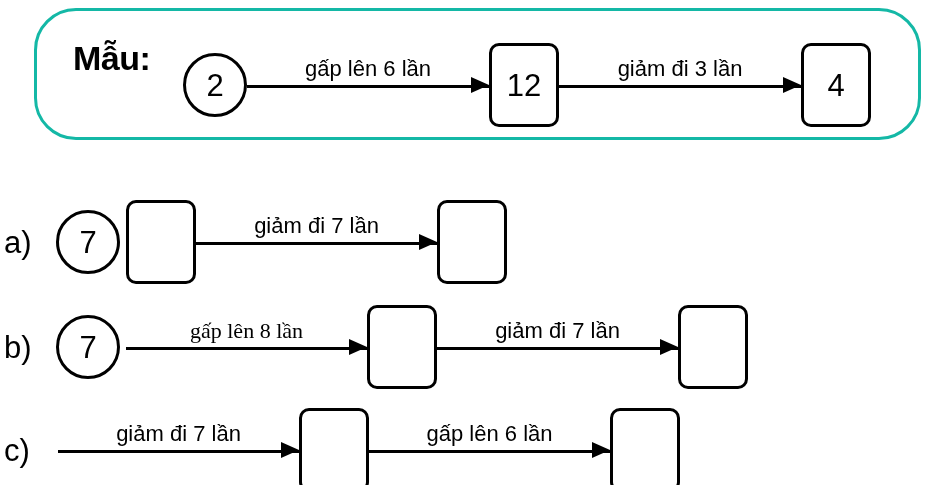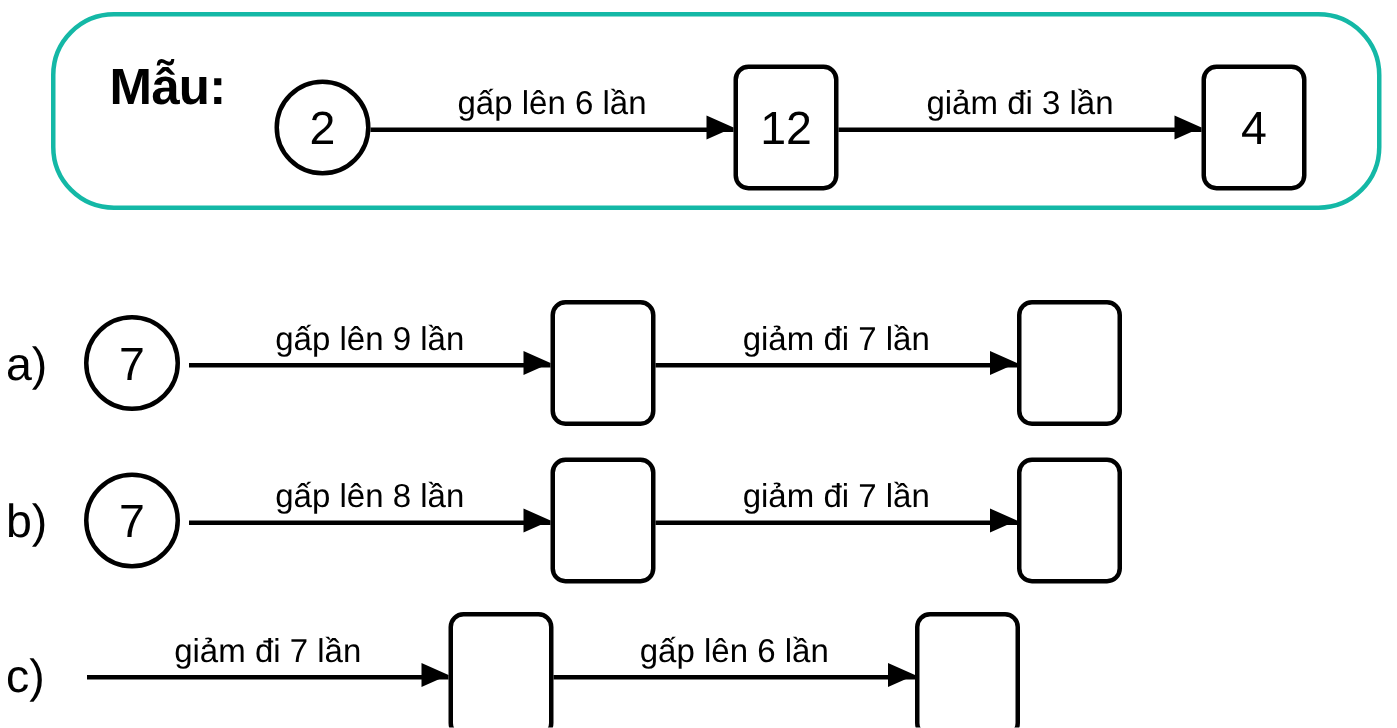--- a/index.html
+++ b/index.html
@@ -161,45 +161,40 @@
   </div>
 </div>
 
 <div class="row" style="top:200px;">
   <div class="row-label">a)</div>
 
   <div class="circle-node">7</div>
 
   <div class="gap-sm"></div>
 
-  <div class="arrow" style="width:241px;">
-    <div class="shaft"></div>
-    <div class="head"></div>
-    <div class="caption">gấp lên 9 lần</div>
-  </div>
 
   <div class="box-node"></div>
 
   <div class="arrow" style="width:241px;">
     <div class="shaft"></div>
     <div class="head"></div>
     <div class="caption">giảm đi 7 lần</div>
   </div>
 
   <div class="box-node"></div>
 </div>
 
 <div class="row" style="top:305px;">
   <div class="row-label">b)</div>
 
   <div class="circle-node">7</div>
 
   <div class="gap-sm"></div>
 
-  <div class="arrow" style="width:241px;">
+  <div class="arrow" style="width:241px;font-family:Liberation Serif, serif;">
     <div class="shaft"></div>
     <div class="head"></div>
     <div class="caption">gấp lên 8 lần</div>
   </div>
 
   <div class="box-node"></div>
 
   <div class="arrow" style="width:241px;">
     <div class="shaft"></div>
     <div class="head"></div>

